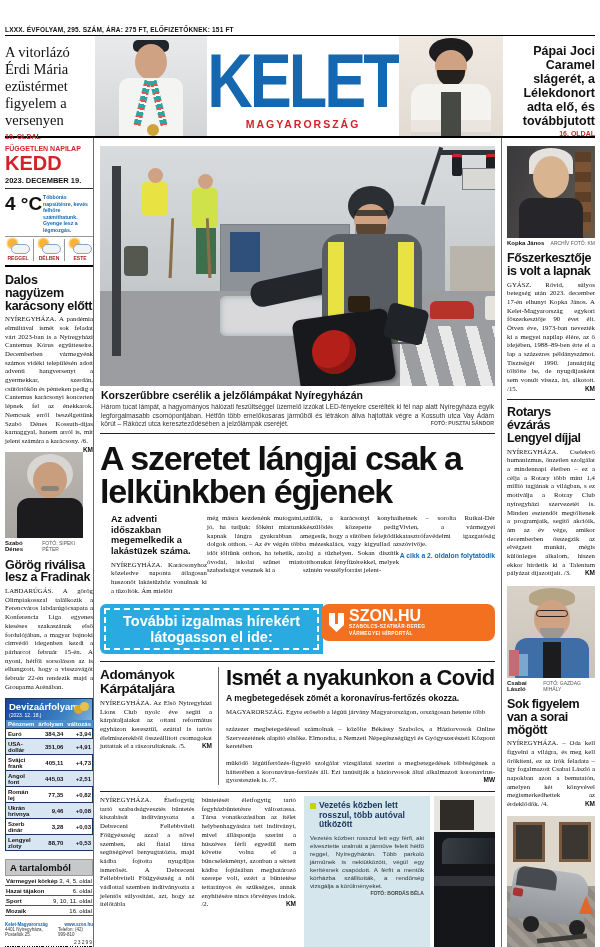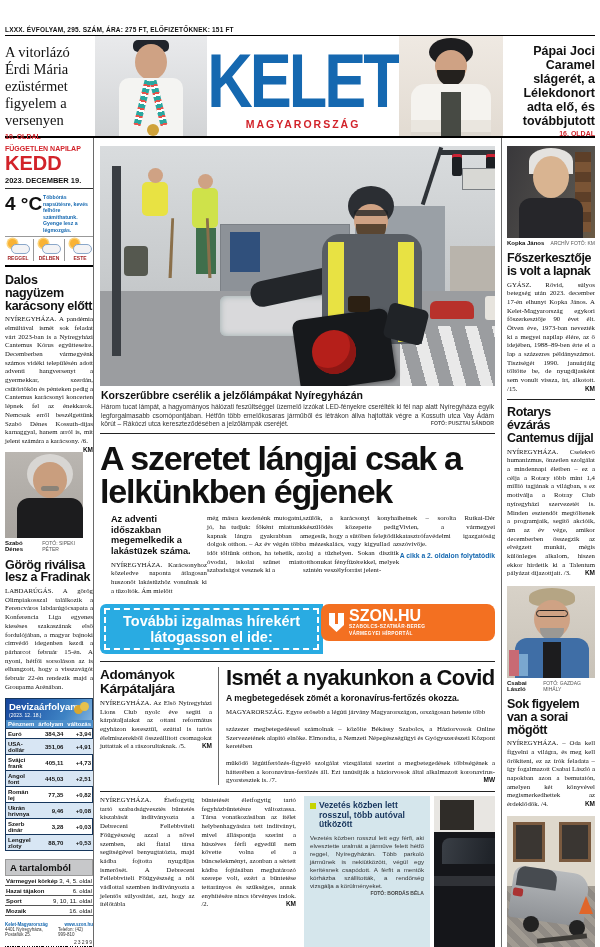--- a/index.html
+++ b/index.html
@@ -475,21 +475,21 @@
      <div class="capline">
        <span class="capname">Kopka János</span>
        <span class="capcredit">ARCHÍV FOTÓ: KM</span>
      </div>
 
      <div class="rtitle">Főszerkesztője is volt a lapnak</div>
      <p class="body"><span>GYÁSZ. Rövid, súlyos betegség után 2023. december 17-én elhunyt Kopka János. A Kelet-Magyarország egykori főszerkesztője 90 évet élt. Ötven éve, 1973-ban nevezték ki a megyei napilap élére, az ő idejében, 1988–89-ben érte el a lap a százezres példányszámot. Tisztségét 1990. januárjáig töltötte be, de nyugdíjasként sem vonult vissza, írt, alkotott. /15.</span><span class="sig">KM</span></p>
 
      <div class="hr"></div>
 
-     <div class="rtitle">Rotarys évzárás Cantemus díjjal</div>
+     <div class="rtitle">Rotarys évzárás Lengyel díjjal</div>
      <p class="body"><span>NYÍREGYHÁZA. Cselekvő humanizmus, önzetlen szolgálat a mindennapi életben – ez a célja a Rotary több mint 1,4 millió tagjának a világban, s ez motiválja a Rotray Club nyíregyházi szervezetét is. Minden esztendőt megtöltenek a programjaik, segítő akcióik, ám az év vége, amikor decemberben összegzik az elvégzett munkát, mégis különleges alkalom, hiszen ekkor hirdetik ki a Talentum pályázat díjazottjait. /3.</span><span class="sig">KM</span></p>
 
      <div class="photo rphoto">
        <div style="left:0;top:0;right:0;bottom:0;background:linear-gradient(#d8d2c8,#c8c2b8);"></div>
        <div style="left:22px;top:2px;width:46px;height:18px;border-radius:50% 50% 30% 30%;background:#b5a584;"></div>
        <div class="skin" style="left:27px;top:14px;width:36px;height:38px;"></div>
        <div style="left:29px;top:24px;width:32px;height:7px;border:1.5px solid #222;border-radius:4px;background:transparent;box-sizing:border-box;"></div>
        <div style="left:33px;top:42px;width:24px;height:12px;border-radius:0 0 10px 10px;background:#9a9894;"></div>
        <div style="left:8px;top:52px;width:74px;height:40px;border-radius:12px 12px 0 0;background:#3f6ea6;"></div>
        <div style="left:36px;top:56px;width:18px;height:36px;background:#1c1c1e;"></div>

